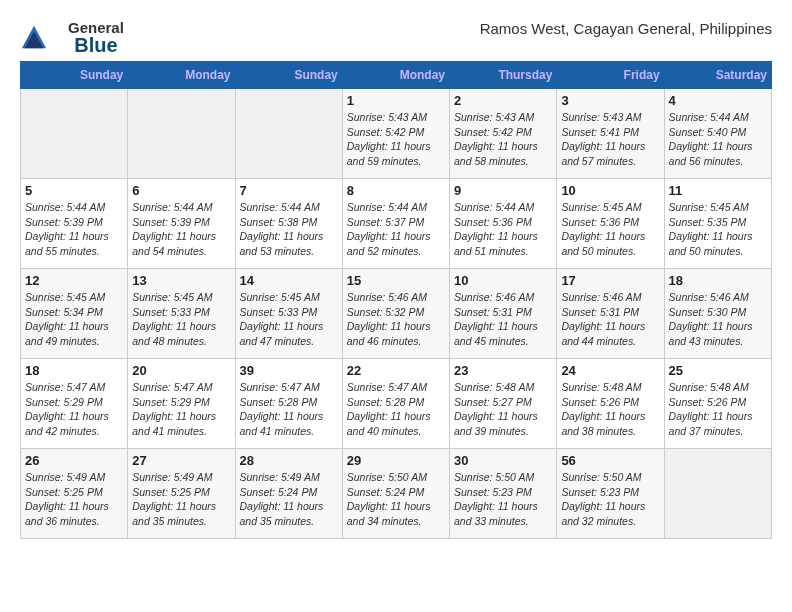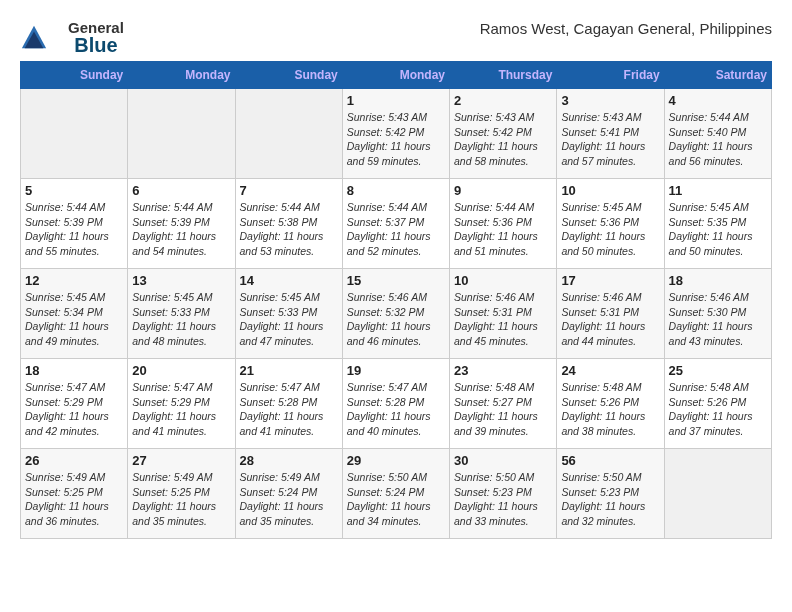--- a/index.html
+++ b/index.html
@@ -270,28 +270,28 @@
 and 42 minutes.</div>
         </td>
         <td>
           <div class="day-num">20</div>
           <div class="day-info" style="white-space: pre-line;">Sunrise: 5:47 AM
 Sunset: 5:29 PM
 Daylight: 11 hours
 and 41 minutes.</div>
         </td>
         <td>
-          <div class="day-num">21</div>
+          <div class="day-num">39</div>
           <div class="day-info" style="white-space: pre-line;">Sunrise: 5:47 AM
 Sunset: 5:28 PM
 Daylight: 11 hours
 and 41 minutes.</div>
         </td>
         <td>
-          <div class="day-num">19</div>
+          <div class="day-num">22</div>
           <div class="day-info" style="white-space: pre-line;">Sunrise: 5:47 AM
 Sunset: 5:28 PM
 Daylight: 11 hours
 and 40 minutes.</div>
         </td>
         <td>
           <div class="day-num">23</div>
           <div class="day-info" style="white-space: pre-line;">Sunrise: 5:48 AM
 Sunset: 5:27 PM
 Daylight: 11 hours

